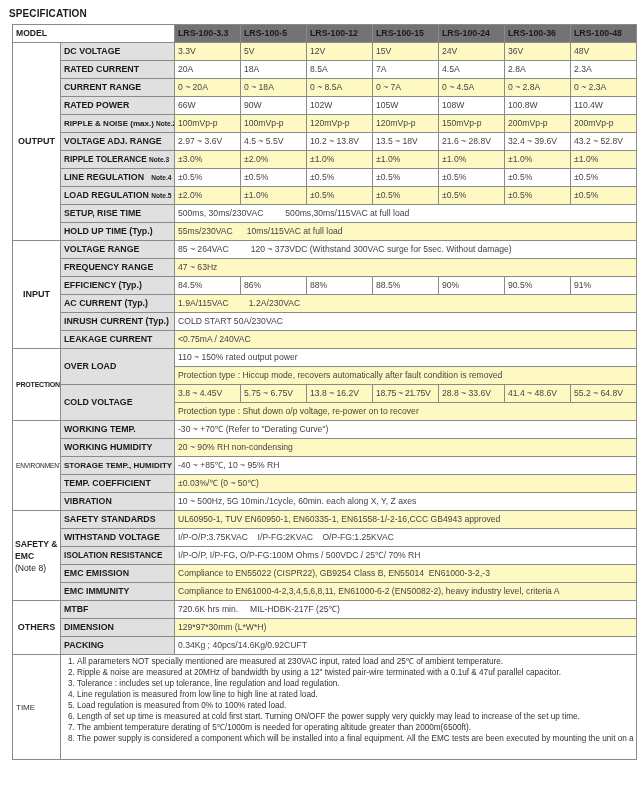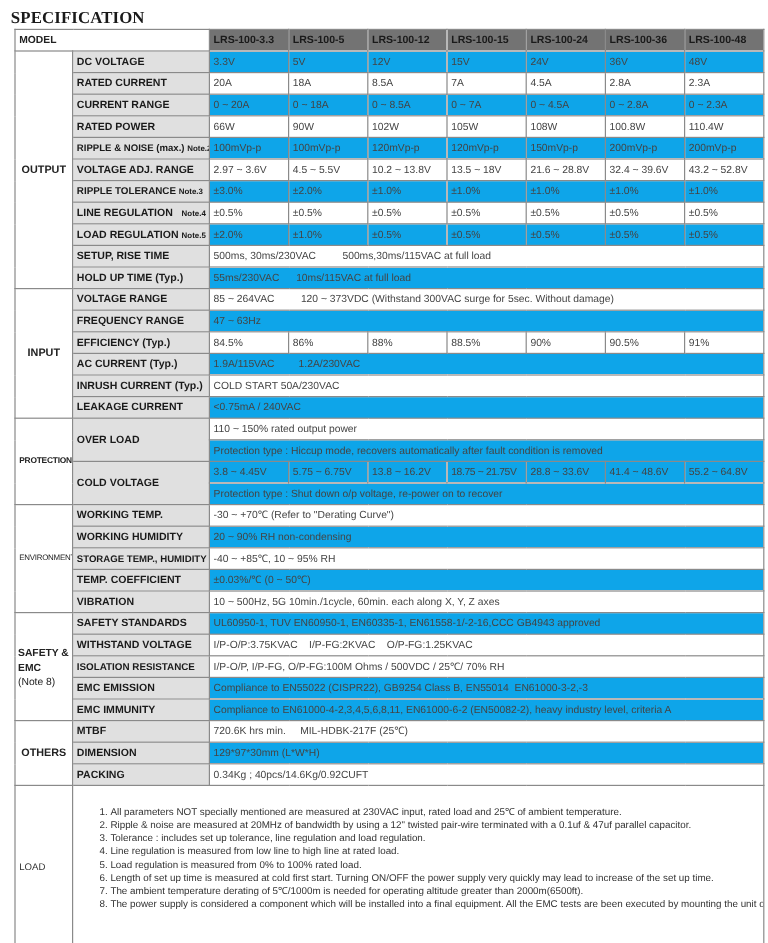--- a/index.html
+++ b/index.html
@@ -1,35 +1,35 @@
 <!DOCTYPE html>
 <html><head>
 <meta charset="utf-8">
 <style>
   html, body { margin: 0; padding: 0; background: #ffffff; }
   body { width: 640px; height: 786px; overflow: hidden; font-family: "Liberation Sans", sans-serif; color: #222; }
-  .title { position: absolute; left: 9px; top: 8px; font-size: 14px; font-weight: bold; letter-spacing: 0.1px; color: #1a1a1a; font-family: Liberation Serif, serif; }
+  .title { position: absolute; left: 9px; top: 8px; font-size: 10px; font-weight: bold; letter-spacing: 0.1px; color: #1a1a1a; }
   table.spec { position: absolute; left: 12px; top: 24px; width: 624px; border-collapse: collapse; table-layout: fixed; font-size: 8.6px; }
   table.spec td { border: 1px solid #8a8a8a; padding: 0 3px; height: 17px; line-height: 11px; white-space: nowrap; overflow: hidden; vertical-align: middle; }
   col.c0 { width: 48px; }
   col.c1 { width: 114px; }
   col.cm { width: 66px; }
   td.group { background: #fff; font-weight: bold; text-align: center; color: #222; font-size: 9px; }
   td.group.small { font-size: 7px; letter-spacing: -0.2px; }
   td.group.left { text-align: left; }
   td.param { background: #e0e0e0; font-weight: bold; font-size: 8.8px; color: #1a1a1a; }
   td.param .note { font-size: 6.6px; }
   td.val { color: #444; font-weight: normal; }
-  tr.g td.val { background: #0ea5e9; }
+  tr.g td.val { background: #fef9c3; }
   tr.w td.val { background: #ffffff; }
   td.model { font-weight: bold; color: #1a1a1a; font-size: 8.8px; background: #737373; }
   td.modelhead { font-weight: bold; background: #fff; }
   td.note-label { color: #333; font-weight: normal; font-size: 8px; vertical-align: top; padding-top: 4px; text-align: left; }
   td.notes { white-space: normal; vertical-align: top; padding: 3px 4px 6px 6px; font-size: 8.2px; line-height: 10.3px; color: #333; }
-  .notes ol { margin: 16px; padding-left: 12px; }
+  .notes ol { margin: 1px; padding-left: 12px; }
   .notes li { margin: 0; }
   .gap { display: inline-block; width: 22px; }
 </style>
 </head>
 <body>
 
 <div class="title">SPECIFICATION</div>
 
 <table class="spec">
   <colgroup>
@@ -266,21 +266,21 @@
     <tr class="g">
       <td class="param">DIMENSION</td>
       <td colspan="7" class="val">129*97*30mm (L*W*H)</td>
     </tr>
     <tr class="w">
       <td class="param">PACKING</td>
       <td colspan="7" class="val">0.34Kg ; 40pcs/14.6Kg/0.92CUFT</td>
     </tr>
 
     <tr class="w">
-      <td class="group note-label">LOAD</td>
+      <td class="group note-label">TIME</td>
       <td colspan="8" class="notes">
         <ol>
           <li>All parameters NOT specially mentioned are measured at 230VAC input, rated load and 25℃ of ambient temperature.</li>
           <li>Ripple &amp; noise are measured at 20MHz of bandwidth by using a 12" twisted pair-wire terminated with a 0.1uf &amp; 47uf parallel capacitor.</li>
           <li>Tolerance : includes set up tolerance, line regulation and load regulation.</li>
           <li>Line regulation is measured from low line to high line at rated load.</li>
           <li>Load regulation is measured from 0% to 100% rated load.</li>
           <li>Length of set up time is measured at cold first start. Turning ON/OFF the power supply very quickly may lead to increase of the set up time.</li>
           <li>The ambient temperature derating of 5℃/1000m is needed for operating altitude greater than 2000m(6500ft).</li>
           <li>The power supply is considered a component which will be installed into a final equipment. All the EMC tests are been executed by mounting the unit on a 360mm*360mm metal plate with 1mm of thickness. The final equipment must be re-confirmed that it still meets EMC directives. For guidance on how to perform these EMC tests, please refer to "EMI testing of component power supplies." (as available on http://www.meanwell.com)</li>

